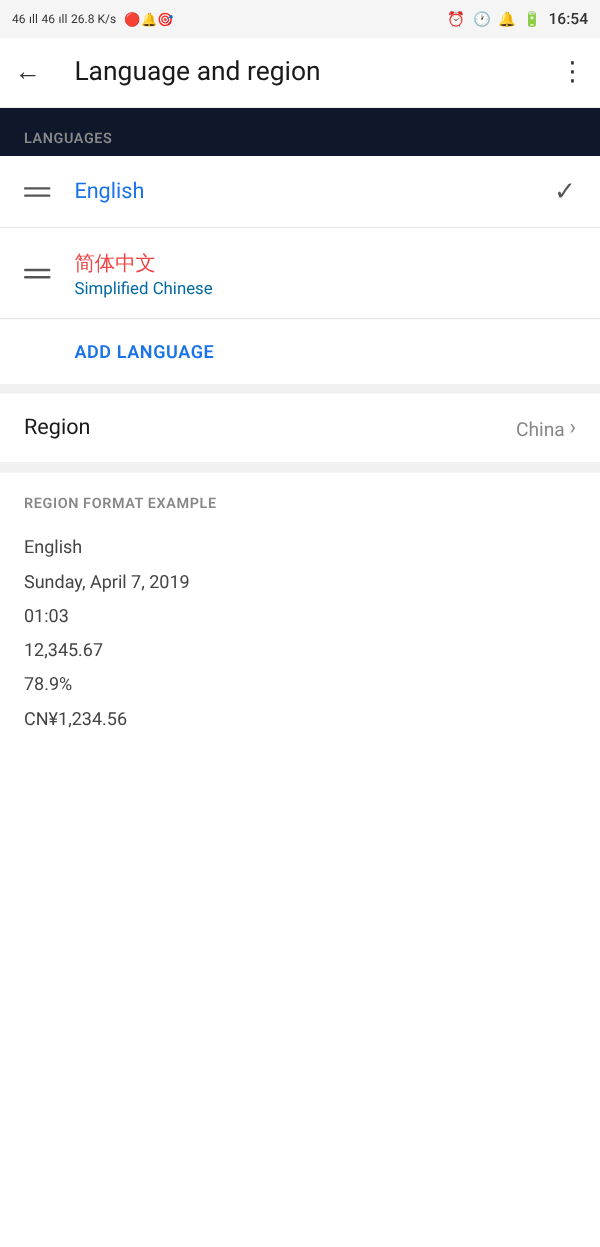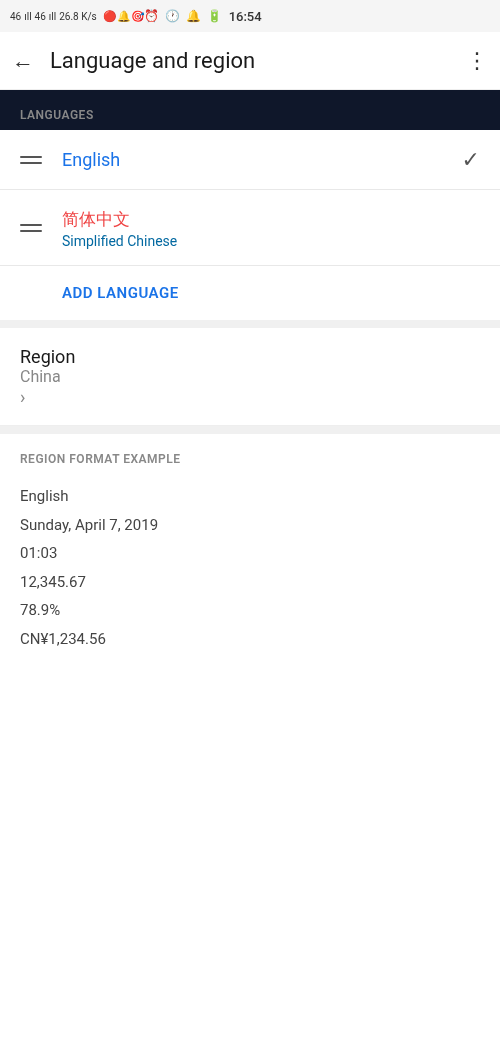--- a/index.html
+++ b/index.html
@@ -12,21 +12,21 @@
       color: #222;
       font-size: 16px;
     }
 
     
     .status-bar {
       background: #f5f5f5;
       height: 32px;
       display: flex;
       align-items: center;
-      justify-content: flex-start;
+      justify-content: space-between;
       padding: 0 10px;
       font-size: 11px;
       color: #333;
     }
     .status-left {
       display: flex;
       align-items: center;
       gap: 3px;
     }
     .status-right {
@@ -53,20 +53,21 @@
       color: #333;
       cursor: pointer;
       margin-right: 16px;
       line-height: 1;
     }
     .app-bar-title {
       flex: 1;
       font-size: 22px;
       font-weight: 400;
       color: #1a1a1a;
+      margin-left: 12px;
     }
     .app-bar-more {
       font-size: 22px;
       color: #333;
       cursor: pointer;
       line-height: 1;
     }
 
     
     .section-label {
@@ -143,26 +144,25 @@
 
     
     .section-divider {
       height: 8px;
       background: #f0f0f0;
     }
 
     
     .region-row {
       display: flex;
-      align-items: flex-start;
+      align-items: flex-end;
       padding: 18px 20px;
       background: #fff;
       border-bottom: 1px solid #eee;
       cursor: pointer;
-      flex-direction: column;
     }
     .region-label {
       flex: 1;
       font-size: 18px;
       color: #1a1a1a;
     }
     .region-value {
       font-size: 16px;
       color: #888;
       margin-right: 4px;

